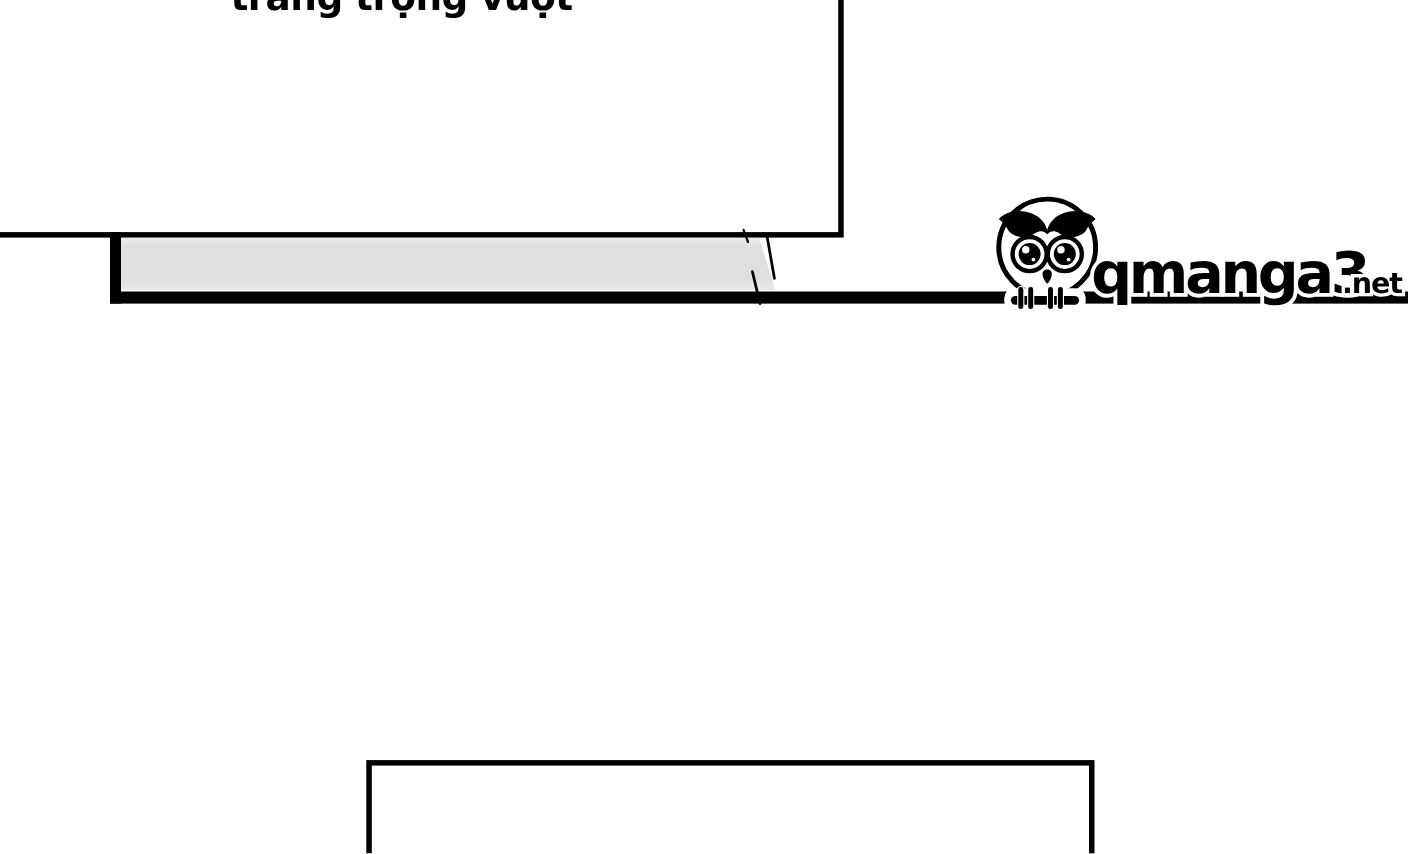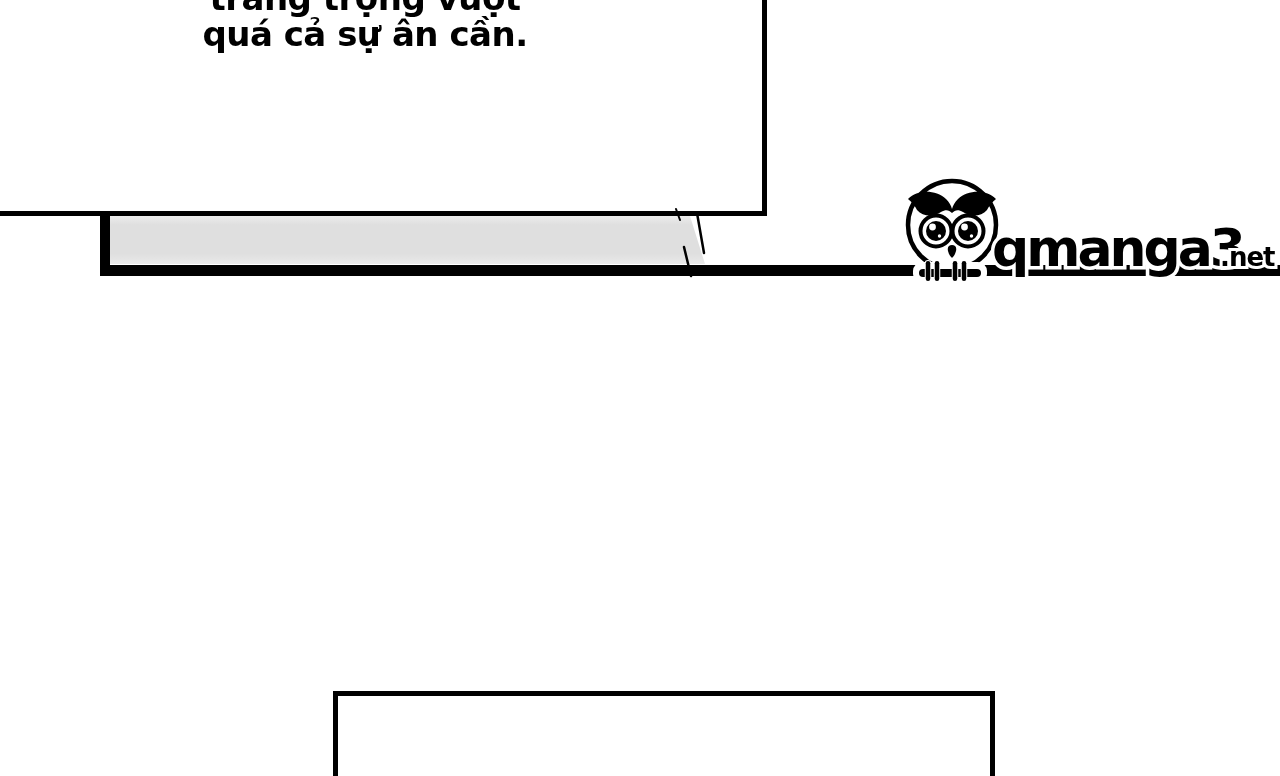--- a/index.html
+++ b/index.html
@@ -81,21 +81,20 @@
   }
 </style>
 </head>
 <body>
 
 <div class="canvas">
 
   <div class="bubble-top"></div>
   <div class="bubble-top-text">
     <div>trang trọng vượt</div>
-    <div>quá cả sự ân cần.</div>
   </div>
 
   <div class="table-edge"></div>
   <div class="table-left-bar"></div>
   <div class="floor-line"></div>
 
   <svg class="overlay-svg" viewBox="0 0 1280 776">
     <line x1="697" y1="213" x2="704" y2="253" stroke="#000" stroke-width="2.5" stroke-linecap="round"></line>
     <line x1="684" y1="247" x2="691" y2="276" stroke="#000" stroke-width="2.5" stroke-linecap="round"></line>
     <line x1="676" y1="209" x2="680" y2="220" stroke="#000" stroke-width="2" stroke-linecap="round"></line>

